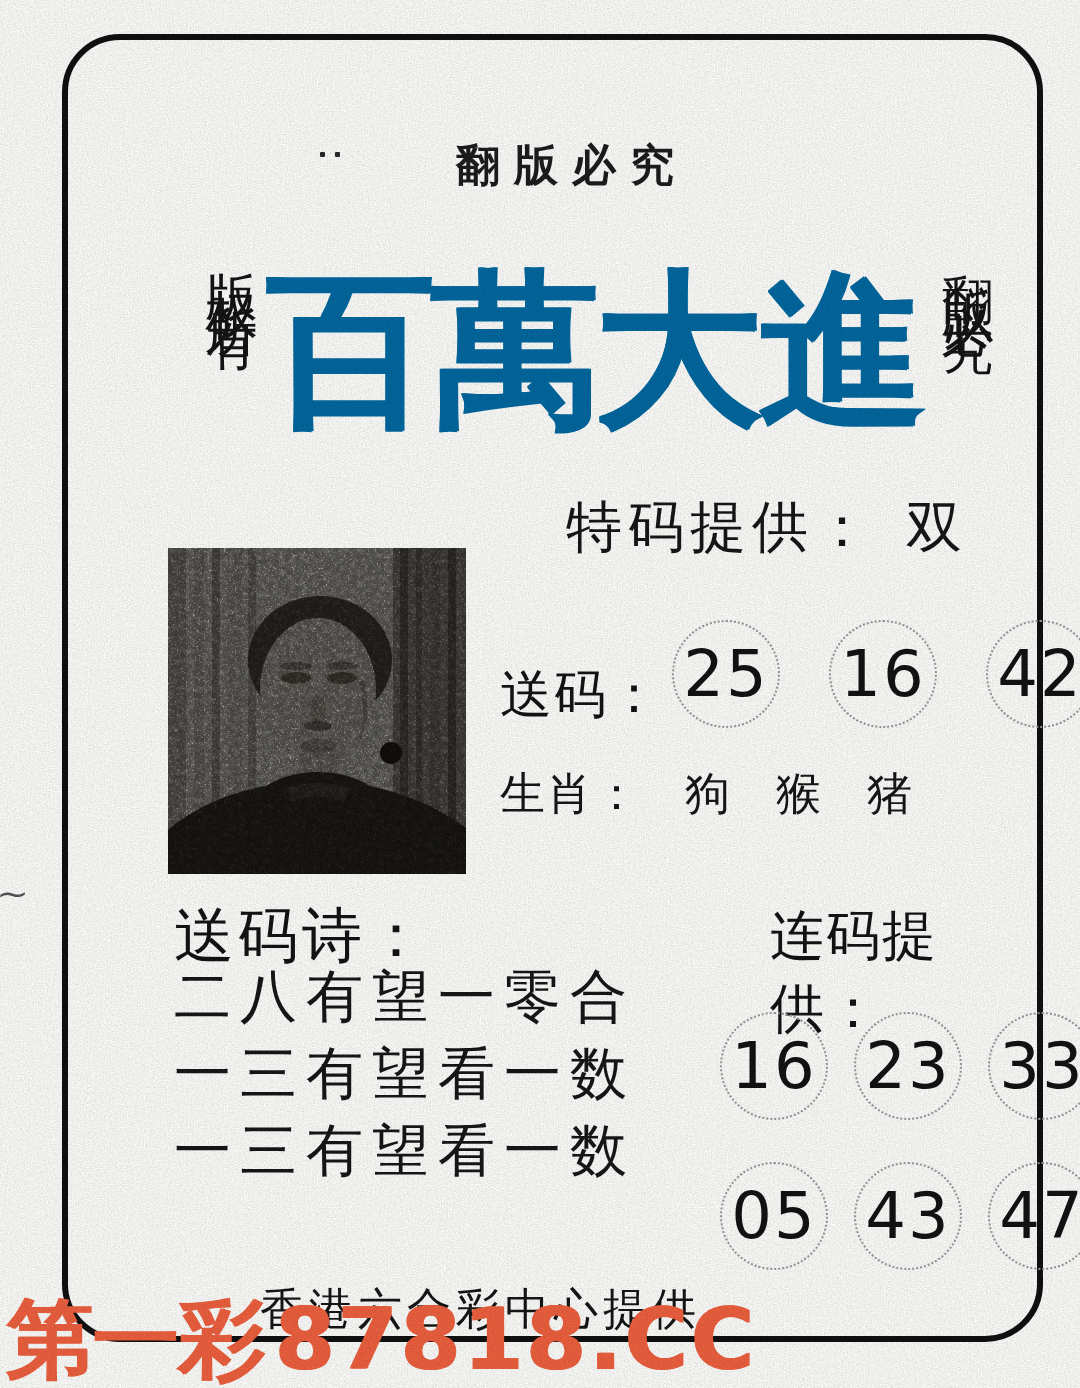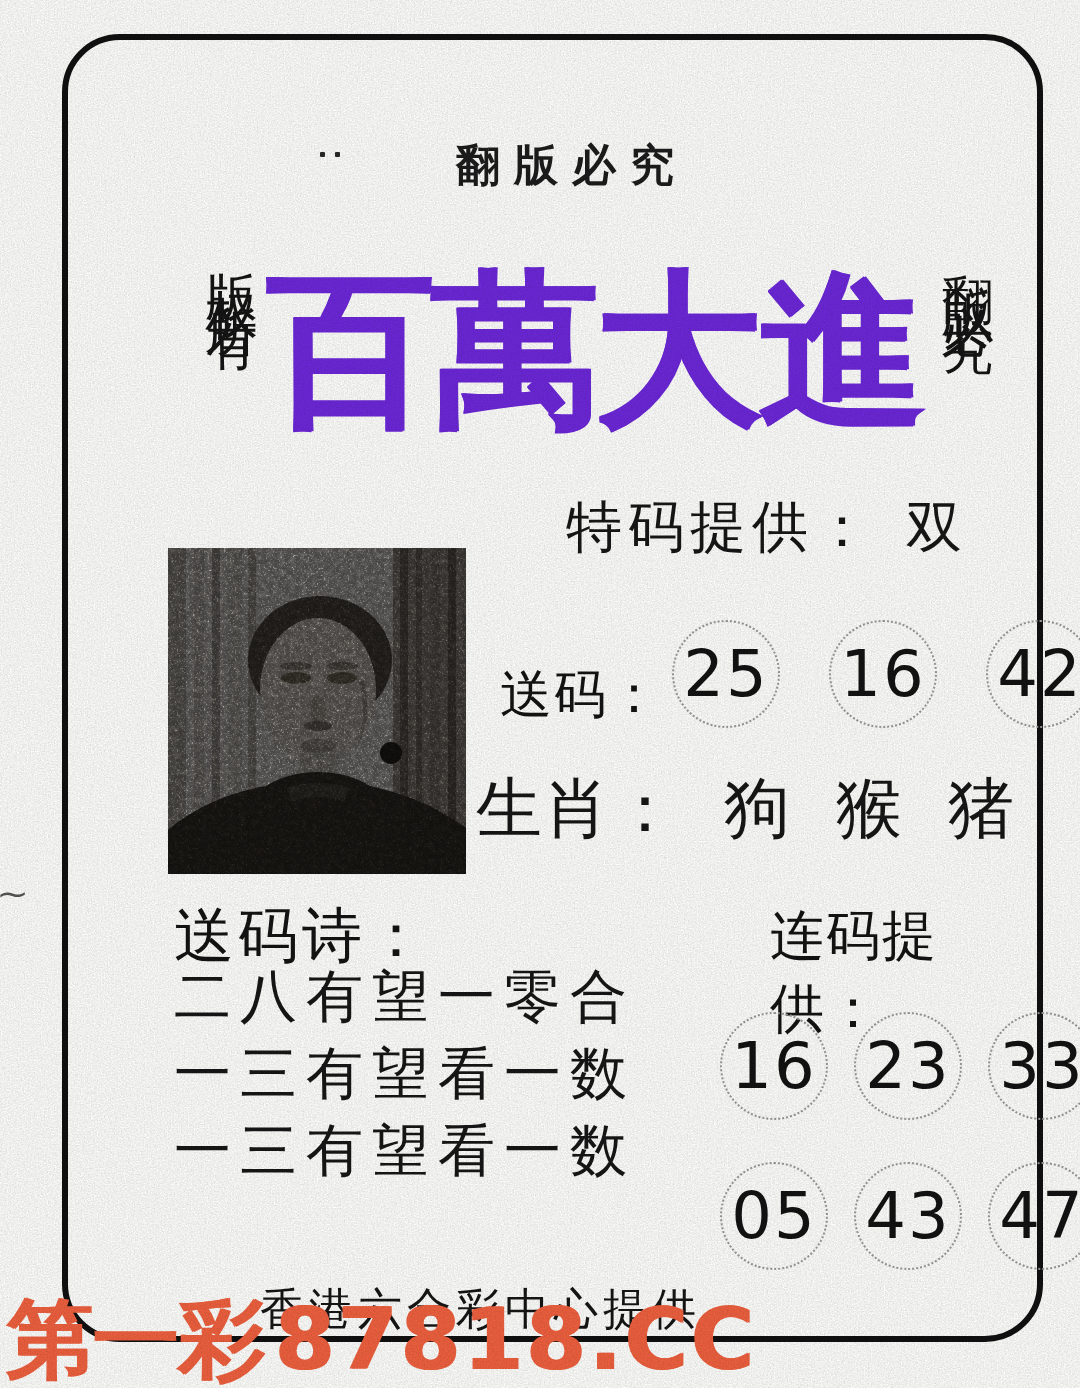--- a/index.html
+++ b/index.html
@@ -26,36 +26,36 @@
   }
   .vert{
     position:absolute;writing-mode:vertical-rl;text-orientation:upright;
     font-size:52px;font-weight:500;letter-spacing:16px;color:#151515;top:192px;
   }
   .vert.left{left:128px;}
   .vert.right{left:864px;}
   .title{
     position:absolute;left:198px;top:198px;width:670px;
     font-size:168px;line-height:1.35;font-weight:900;letter-spacing:-4px;
-    color:#6d28d9;white-space:nowrap;
+    color:#0369a1;white-space:nowrap;
     text-shadow:2px 0 0 currentColor,0 1px 0 currentColor;
   }
   .special{position:absolute;left:498px;top:450px;font-size:56px;letter-spacing:6px;}
   .special .val{margin-left:30px;}
   .photo{position:absolute;left:100px;top:508px;width:298px;height:326px;}
   .line-label{position:absolute;font-weight:500;color:#141414;}
   .songma-label{left:432px;top:620px;font-size:52px;letter-spacing:2px;}
   .songma-circles{position:absolute;left:604px;top:580px;display:flex;gap:49px;}
   .num-circle{
     width:104px;height:104px;border:2px dotted #9b9b9b;border-radius:50%;
     display:flex;align-items:center;justify-content:center;
     font-family:"DejaVu Sans","Liberation Sans",sans-serif;
     font-size:64px;font-weight:400;color:#131313;letter-spacing:2px;
   }
-  .zodiac{position:absolute;left:408px;top:724px;font-size:66px;letter-spacing:2px;}
+  .zodiac{position:absolute;left:432px;top:724px;font-size:45px;letter-spacing:2px;}
   .zodiac .z{margin-left:44px;}
   .zodiac .z:first-of-type{margin-left:34px;}
   .poem-label{left:106px;top:856px;font-size:60px;letter-spacing:4px;}
   .poem{position:absolute;left:106px;top:918px;font-size:57px;line-height:77px;letter-spacing:9px;white-space:nowrap;}
   .lianma-label{left:702px;top:860px;font-size:54px;letter-spacing:2px;}
   .lianma-row{position:absolute;display:flex;gap:26px;left:652px;}
   .lianma-row.r1{top:972px;}
   .lianma-row.r2{top:1122px;}
   .provider{
     position:absolute;left:192px;top:1240px;font-size:44px;letter-spacing:5px;color:#161616;

